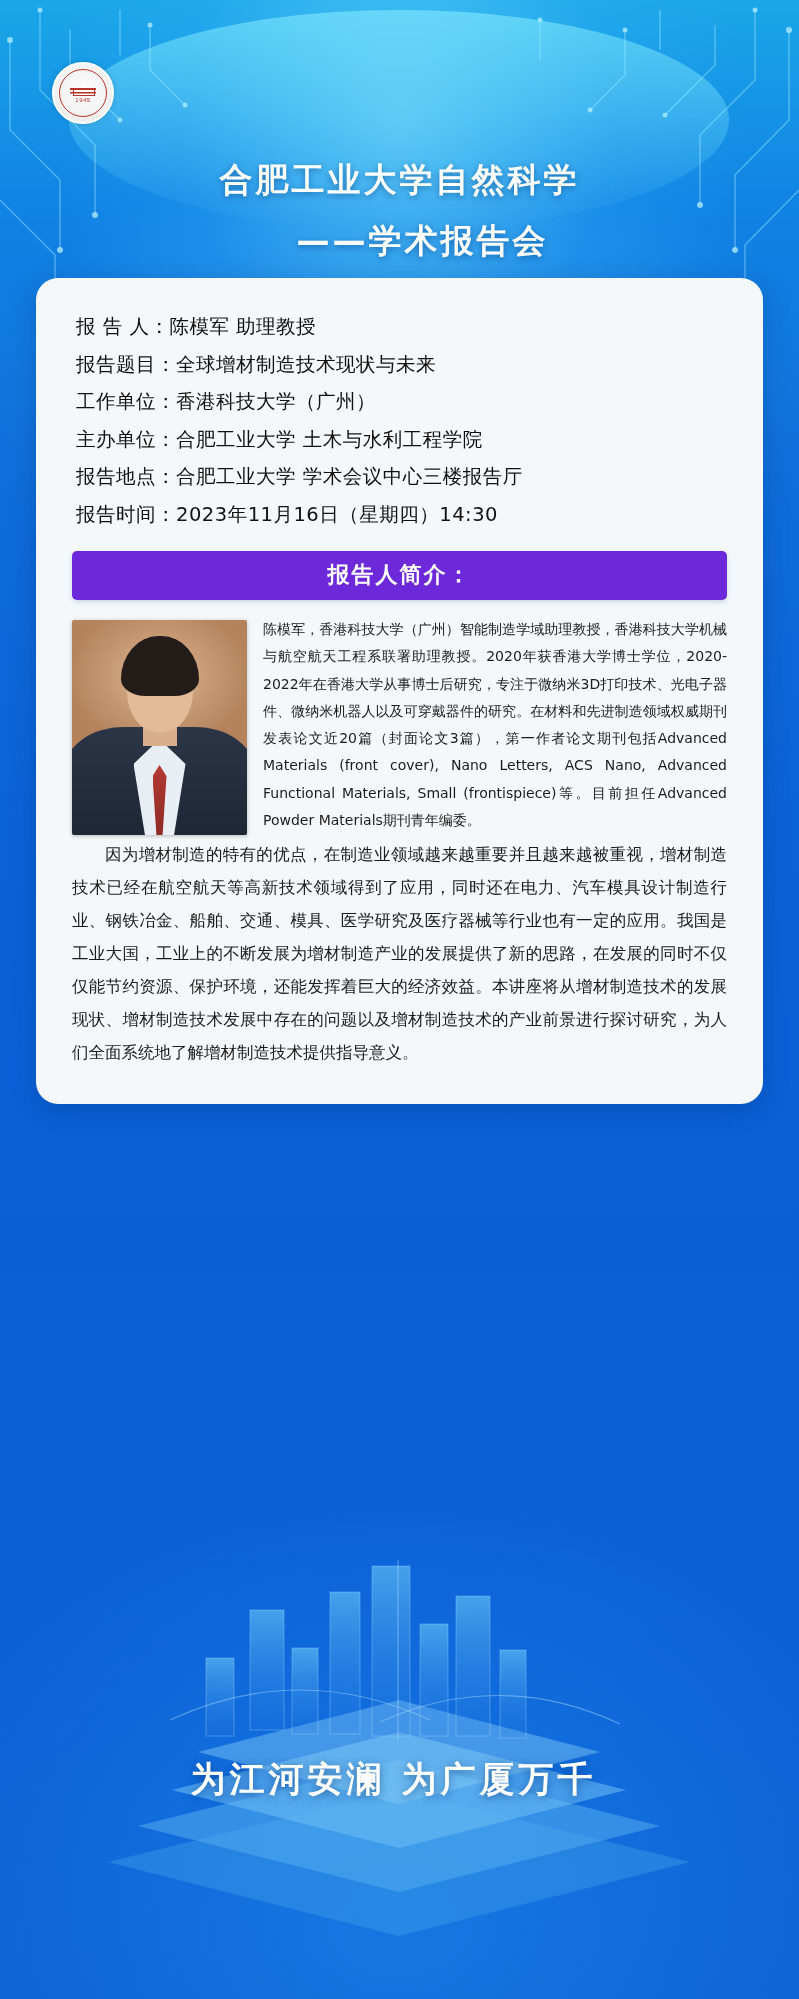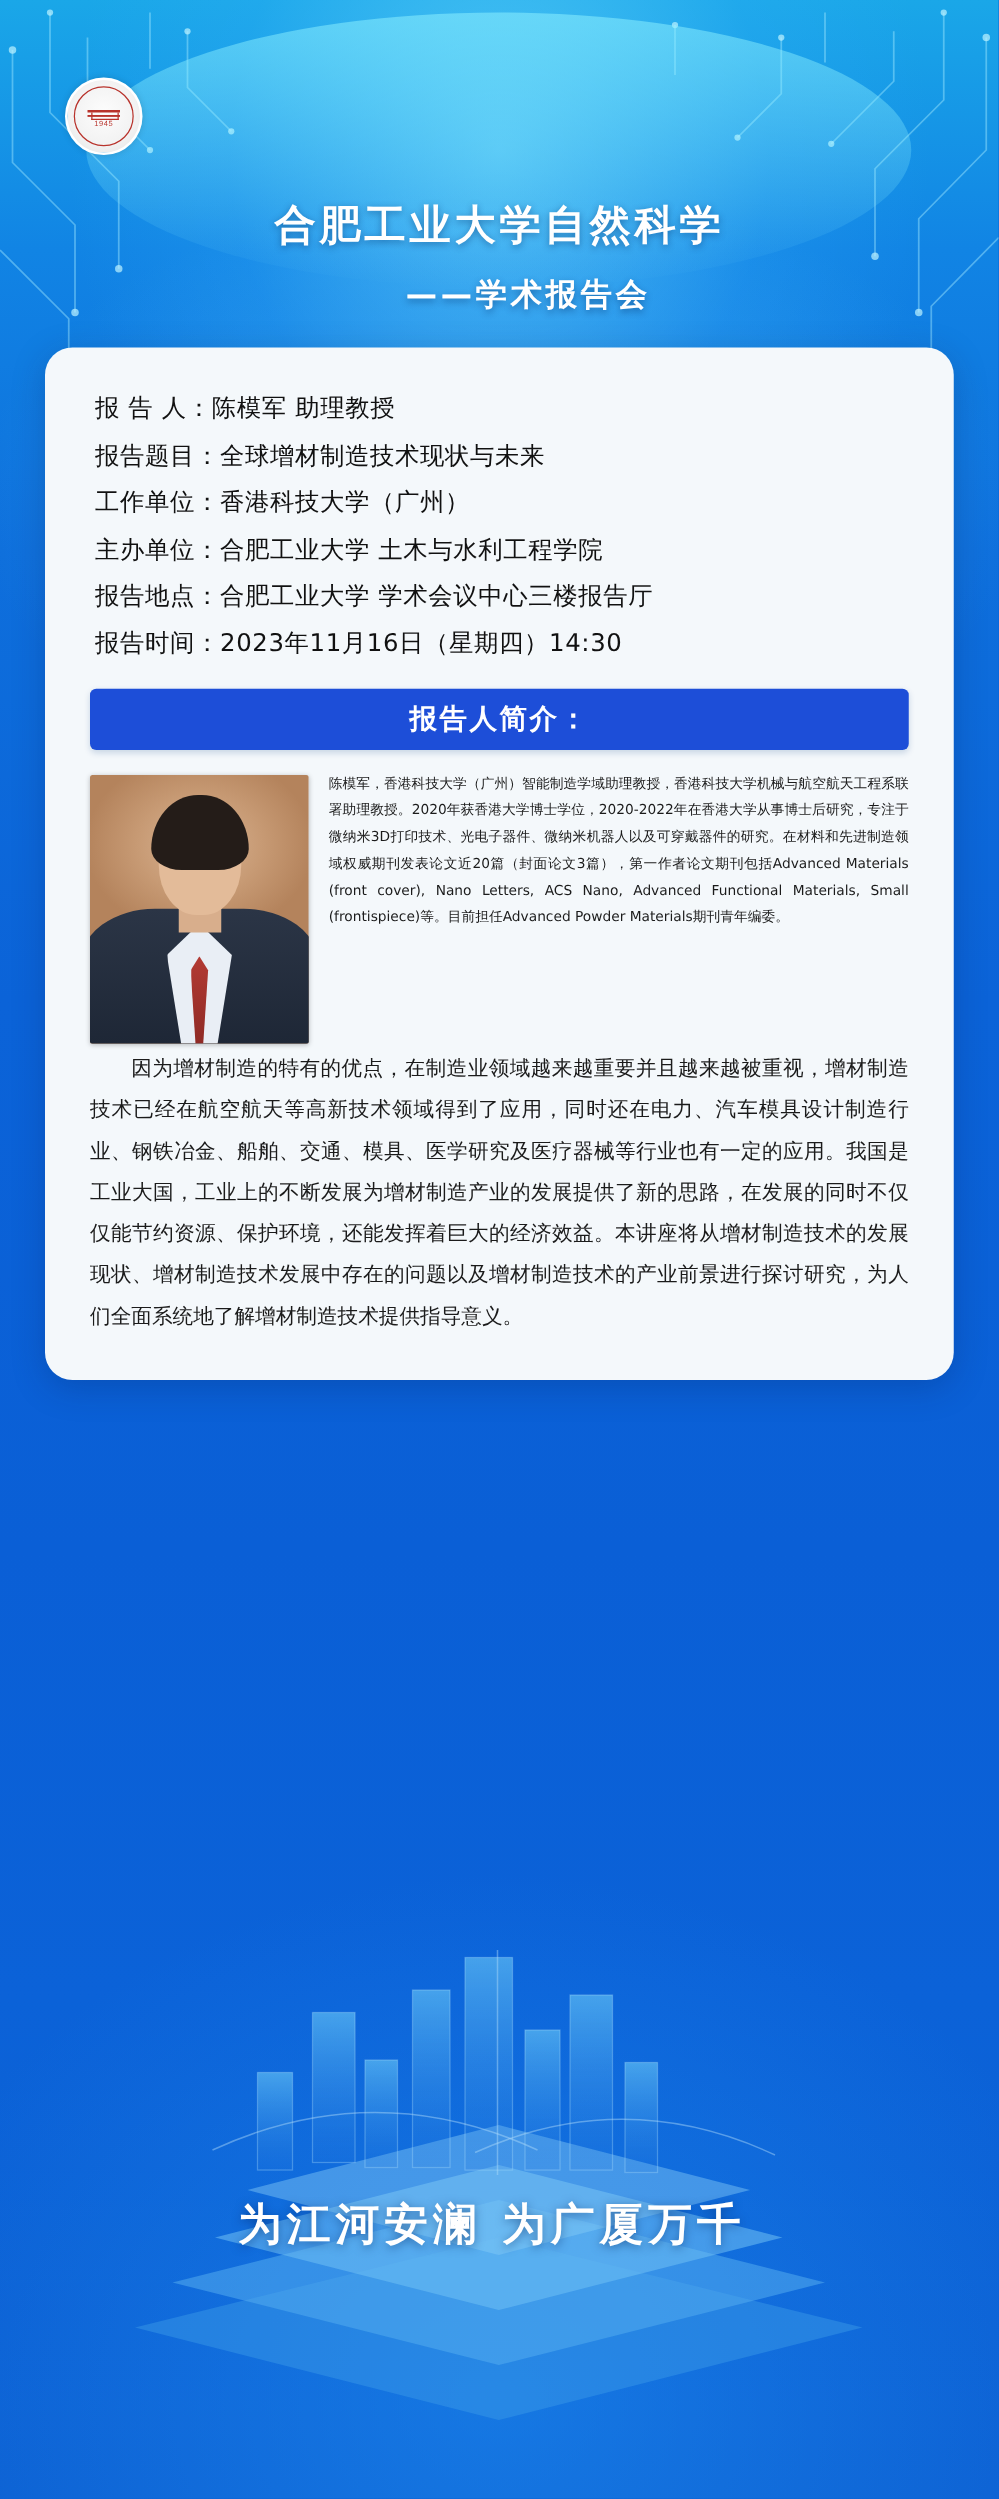--- a/index.html
+++ b/index.html
@@ -102,21 +102,21 @@
   }
   .title-line1 {
     font-family: "DejaVu Sans", sans-serif;
     font-size: 33px;
     font-weight: 700;
     letter-spacing: 3px;
     text-shadow: 0 2px 6px rgba(0,40,100,.45);
   }
   .title-line2 {
     font-family: "DejaVu Sans", sans-serif;
-    font-size: 25px;
+    font-size: 33px;
     font-weight: 700;
     letter-spacing: 3px;
     margin-top: 16px;
     padding-left: 46px;
     text-shadow: 0 2px 6px rgba(0,40,100,.45);
   }
 
   
   .card {
     position: relative;
@@ -133,36 +133,36 @@
     font-size: 19.5px;
     color: #111111;
     line-height: 1;
     padding: 9px 0;
     letter-spacing: .5px;
     white-space: nowrap;
   }
   .info-row .lbl { letter-spacing: .5px; }
 
   .section-bar {
-    background: #1d4ed8;
+    background: #6d28d9;
     color: #ffffff;
     text-align: center;
     font-family: "DejaVu Sans", sans-serif;
     font-size: 22px;
     font-weight: 700;
     letter-spacing: 2px;
     padding: 9px 0 10px 0;
     border-radius: 5px;
     margin: 18px 6px 16px 6px;
     box-shadow: 0 2px 5px rgba(0,60,130,.18);
   }
 
   .bio-block {
     font-family: "DejaVu Sans", sans-serif;
-    font-size: 11px;
+    font-size: 14px;
     line-height: 1.95;
     color: #1b1b1b;
     text-align: justify;
     margin: 0 6px;
   }
   .portrait {
     float: left;
     width: 175px;
     height: 215px;
     margin: 4px 16px 4px 0;

